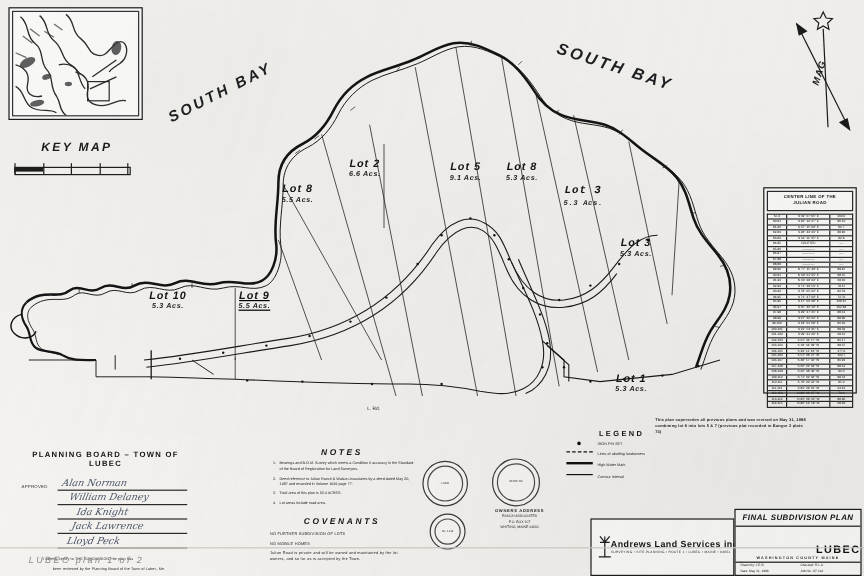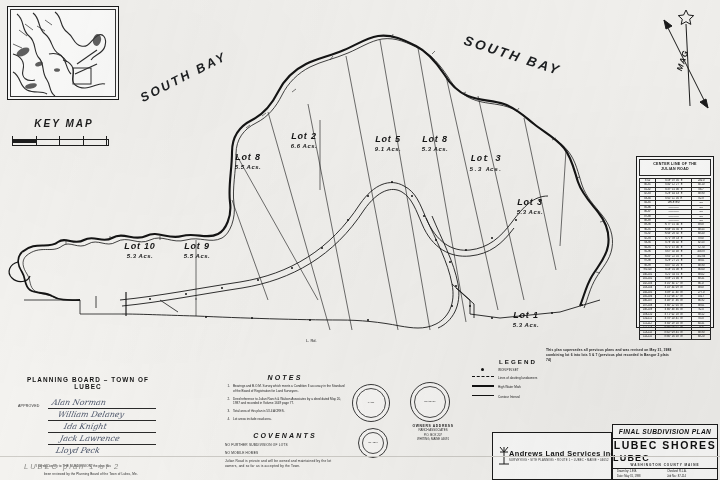--- a/index.html
+++ b/index.html
@@ -62,21 +62,21 @@
   #owner-block .h{font-size:3.4px;font-weight:bold;letter-spacing:.6px;color:#1d1d1d;}
   #owner-block .l{font-size:2.9px;line-height:1.55;color:#2a2a2a;}
   #firm-box{position:absolute;left:492px;top:432px;width:118px;height:46px;border:1.3px solid #1b1b1b;background:#fcfcfb;}
   #firm-name{position:absolute;left:16px;top:16px;font-size:7.4px;font-weight:bold;letter-spacing:.4px;color:#131313;white-space:nowrap;}
   #firm-sub{position:absolute;left:16px;top:26px;font-size:2.7px;letter-spacing:.25px;color:#2c2c2c;white-space:nowrap;}
   #title-box{position:absolute;left:612px;top:424px;width:104px;height:54px;border:1.5px solid #1b1b1b;background:#fcfcfb;}
   #tb-r1{position:absolute;left:0;top:0;width:100%;height:13px;border-bottom:1.2px solid #1b1b1b;display:flex;align-items:center;justify-content:center;}
   #tb-r1 span{font-size:6.6px;font-style:italic;font-weight:bold;letter-spacing:.4px;color:#121212;}
   #tb-r2{position:absolute;left:0;top:13px;width:100%;height:14px;display:flex;align-items:center;justify-content:center;}
   #tb-r2 span{font-size:10.5px;font-weight:bold;letter-spacing:1.6px;color:#0f0f0f;}
-  #tb-r3{position:absolute;left:0;top:27px;width:100%;height:11px;display:flex;align-items:center;justify-content:flex-start;}
+  #tb-r3{position:absolute;left:0;top:27px;width:100%;height:11px;display:flex;align-items:center;justify-content:flex-end;}
   #tb-r3 span{font-size:9px;font-weight:bold;letter-spacing:1.2px;color:#0f0f0f;}
   #tb-r4{position:absolute;left:0;top:37px;width:100%;height:6px;border-bottom:1px solid #1b1b1b;display:flex;align-items:center;justify-content:center;}
   #tb-r4 span{font-size:3.1px;font-weight:bold;letter-spacing:1px;color:#2a2a2a;}
   .tb-cell{position:absolute;font-size:2.7px;color:#222;white-space:nowrap;}
   #footer-stamp{position:absolute;left:24px;top:462px;font-size:7.5px;font-style:italic;letter-spacing:2px;color:#8a8a86;white-space:nowrap;}
   #footer-rule{position:absolute;left:0;top:456px;width:720px;height:1px;background:#cfcdc8;}
   .seal{position:absolute;border:1px solid #3a3a3a;border-radius:50%;background:rgba(255,255,255,.35);}
   .seal .in{position:absolute;inset:3px;border:1px solid #4a4a4a;border-radius:50%;}
   .seal .tx{position:absolute;inset:0;display:flex;align-items:center;justify-content:center;font-size:2.4px;color:#333;text-align:center;line-height:1.2;}
   #north{position:absolute;left:656px;top:6px;width:62px;height:108px;}
@@ -264,21 +264,21 @@
     <span>SOUTH BAY</span>
   </div>
   <div class="bay-label" style="left:462px;top:48px;font-size:13.5px;transform:rotate(18deg);">
     <span>SOUTH BAY</span>
   </div>
 
   <div class="lot" style="left:112px;top:241px;width:56px;">
     <div class="nm">Lot 10</div>
     <div class="ac">5.3 Acs.</div>
   </div>
-  <div class="lot" style="left:171px;top:241px;width:52px;">
+  <div class="lot" style="left:186px;top:241px;width:52px;text-decoration:underline;">
     <div class="nm">Lot 9</div>
     <div class="ac">5.5 Acs.</div>
   </div>
   <div class="lot" style="left:222px;top:152px;width:52px;">
     <div class="nm">Lot 8</div>
     <div class="ac">5.5 Acs.</div>
   </div>
   <div class="lot" style="left:278px;top:131px;width:52px;">
     <div class="nm">Lot 2</div>
     <div class="ac">6.6 Acs.</div>
@@ -600,23 +600,20 @@
       <path d="M7,1 L7,18 M2,18 L12,18 M3,6 L11,6 M7,6 L3,1 M7,6 L11,1" stroke="#1b1b1b" stroke-width="1" fill="none"></path>
     </svg>
     <div id="firm-name">Andrews Land Services inc.</div>
     <div id="firm-sub">SURVEYING • SITE PLANNING • ROUTE 1 • LUBEC • MAINE • 04652</div>
   </div>
 
   <div id="title-box">
     <div id="tb-r1">
         <span>FINAL SUBDIVISION PLAN</span>
       </div>
-    <div id="tb-r2">
-        <span>LUBEC SHORES</span>
-      </div>
     <div id="tb-r3">
         <span>LUBEC</span>
       </div>
     <div id="tb-r4">
         <span>WASHINGTON COUNTY          MAINE</span>
       </div>
     <div class="tb-cell" style="left:4px;top:45px;">
       <span>Drawn by:</span> <span>J.E.B.</span>
     </div>
     <div class="tb-cell" style="left:54px;top:45px;">

